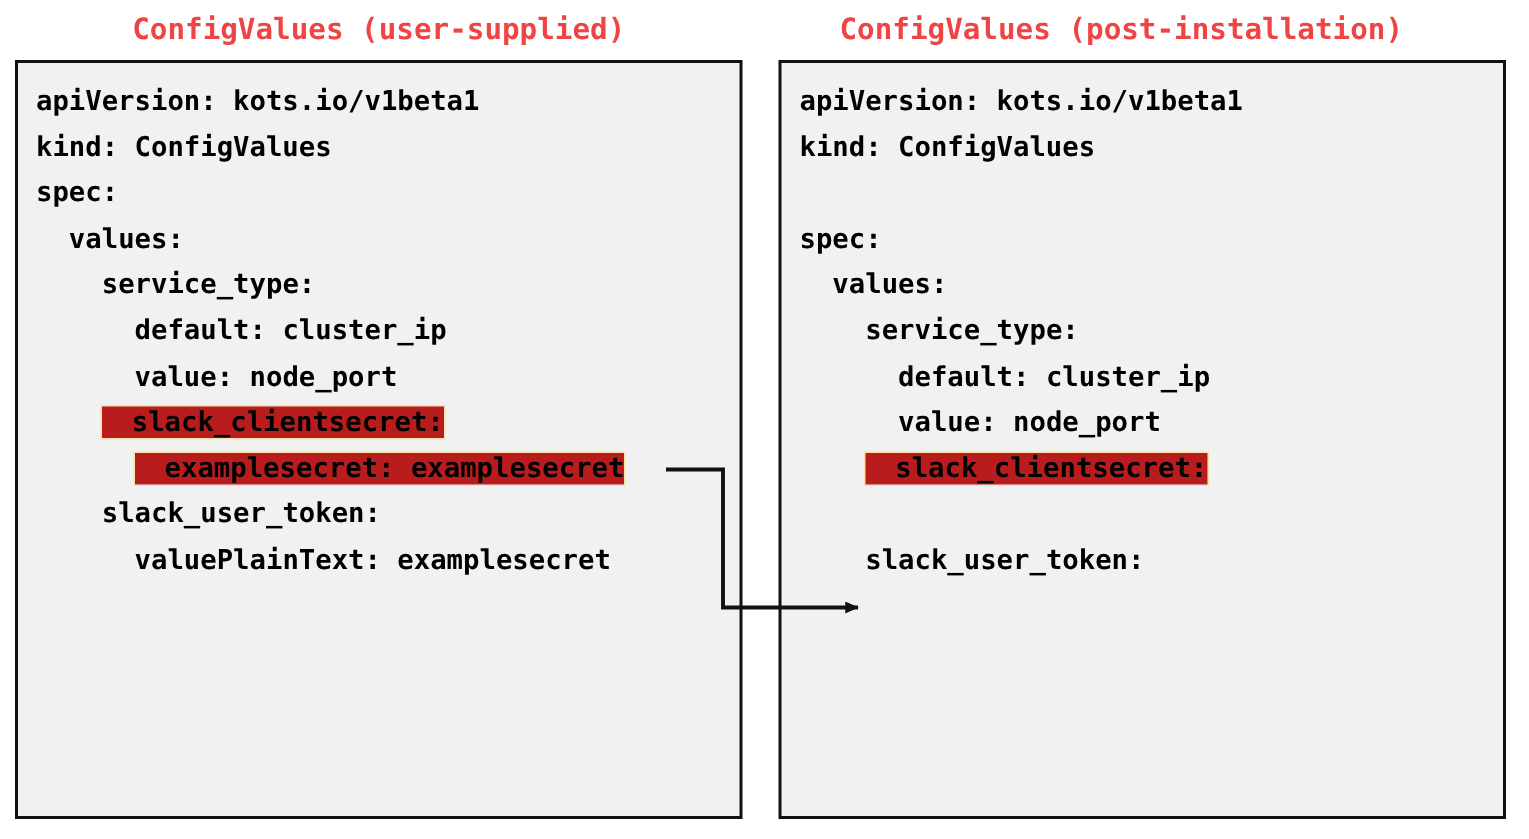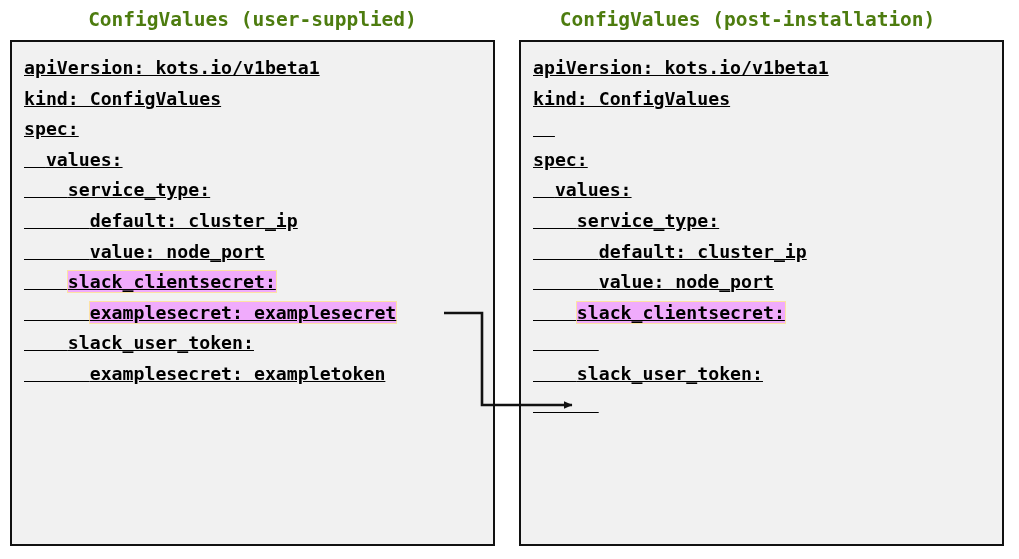--- a/index.html
+++ b/index.html
@@ -24,51 +24,51 @@
   }
   #panel-left  { left: 10px;  top: 40px; width: 485px; height: 506px; }
   #panel-right { left: 519px; top: 40px; width: 485px; height: 506px; }
 
   .panel-title {
     position: absolute;
     top: 8px;
     font-family: "DejaVu Sans Mono", "Liberation Mono", monospace;
     font-size: 19.5px;
     font-weight: bold;
-    color: #4d7c0f;
+    color: #ef4444;
     letter-spacing: 0px;
     white-space: nowrap;
     text-align: center;
   }
   #title-left  { left: 10px;  width: 485px; }
   #title-right { left: 505px; width: 485px; }
 
   .code {
     position: absolute;
     left: 12px;
     right: 4px;
     top: 11px;
-    text-decoration: underline;
   }
 
   .code-line {
     height: 30.6px;
     line-height: 30.6px;
     font-size: 18.2px;
     font-weight: bold;
     color: #000000;
     white-space: pre;
     letter-spacing: 0px;
   }
   .code-line .seg {
     white-space: pre;
   }
   .code-line .hl {
-    background: #f0abfc;
+    background: #b91c1c;
     box-shadow: 0 0 0 1px #fce2a4;
+    padding-left: 20px;
   }
 
   
   #connector {
     position: absolute;
     left: 0;
     top: 0;
     width: 1019px;
     height: 559px;
     pointer-events: none;
@@ -84,21 +84,21 @@
       <div class="code-line"><span class="seg"></span><span class="seg">apiVersion: kots.io/v1beta1</span></div>
       <div class="code-line"><span class="seg"></span><span class="seg">kind: ConfigValues</span></div>
       <div class="code-line"><span class="seg"></span><span class="seg">spec:</span></div>
       <div class="code-line"><span class="seg">  </span><span class="seg">values:</span></div>
       <div class="code-line"><span class="seg">    </span><span class="seg">service_type:</span></div>
       <div class="code-line"><span class="seg">      </span><span class="seg">default: cluster_ip</span></div>
       <div class="code-line"><span class="seg">      </span><span class="seg">value: node_port</span></div>
       <div class="code-line"><span class="seg">    </span><span class="seg hl">slack_clientsecret:</span></div>
       <div class="code-line"><span class="seg">      </span><span class="seg hl">examplesecret: examplesecret</span></div>
       <div class="code-line"><span class="seg">    </span><span class="seg">slack_user_token:</span></div>
-      <div class="code-line"><span class="seg">      </span><span class="seg">examplesecret: exampletoken</span></div>
+      <div class="code-line"><span class="seg">      </span><span class="seg">valuePlainText: examplesecret</span></div>
     </div>
 </div>
 
 <div class="panel-title" id="title-right">ConfigValues (post-installation)</div>
 
 <div class="panel" id="panel-right">
   <div class="code" id="code-right">
       <div class="code-line"><span class="seg"></span><span class="seg">apiVersion: kots.io/v1beta1</span></div>
       <div class="code-line"><span class="seg"></span><span class="seg">kind: ConfigValues</span></div>
       <div class="code-line"><span class="seg">  </span></div>

